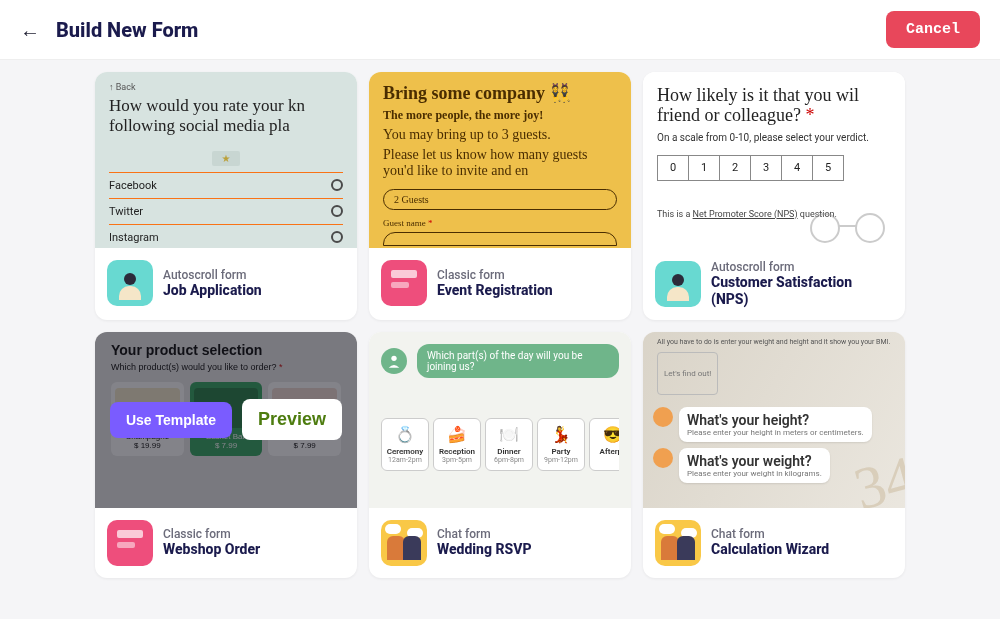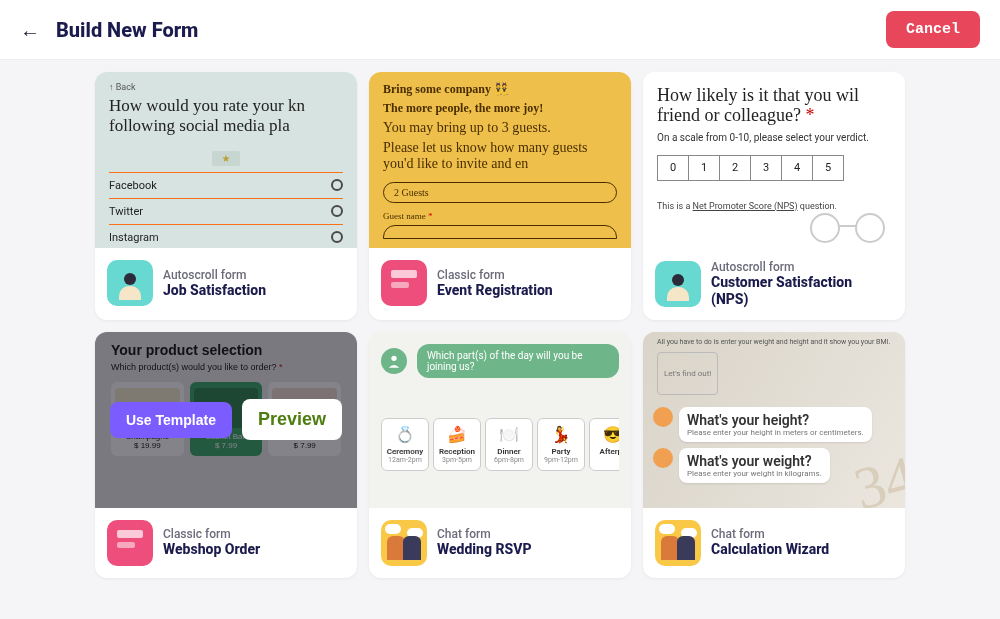--- a/index.html
+++ b/index.html
@@ -60,37 +60,37 @@
   .pv-job { background: #d7e3e0; padding: 10px 14px 0; color: #222; }
   .pv-job .back { font-size: 9px; color: #555; }
   .pv-job .q { font-family: Georgia, serif; font-size: 17px; line-height: 1.2; margin-top: 4px; }
   .pv-job .star-row { text-align: center; margin: 10px 0 6px; }
   .pv-job .star-box { display:inline-block; background:#c8d6d2; padding:2px 10px; border-radius:2px; font-size:10px; color:#bba03a; }
   .pv-job .row { display:flex; justify-content:space-between; align-items:center; padding:6px 0; border-top:1px solid #f97316; font-size:11px; }
   .pv-job .radio { width:12px; height:12px; border:2px solid #4a4a4a; border-radius:50%; }
 
   
   .pv-event { background: #eec04b; padding: 10px 14px 0; color: #4a2d00; font-family: Georgia, serif; position:relative; }
-  .pv-event .h1 { font-size: 12px; font-weight: bold; }
+  .pv-event .h1 { font-size: 18px; font-weight: bold; }
   .pv-event .h2 { font-size: 12px; margin-top: 4px; font-weight: bold; }
   .pv-event .sm { font-size: 14px; margin-top: 4px; }
   .pv-event .pill { border:1.5px solid #4a2d00; border-radius: 14px; padding: 4px 10px; font-size: 10px; margin-top: 10px; background: rgba(238,192,75,0.5);}
   .pv-event .lbl { font-size: 9px; margin-top: 8px; }
   .pv-event .ast { color: #c00; }
   .pv-event .line { border-bottom: 1.5px solid #4a2d00; border-radius: 12px 12px 0 0; border-left:1.5px solid #4a2d00; border-right:1.5px solid #4a2d00; border-top:1.5px solid #4a2d00; height: 14px; margin-top: 4px; }
 
   
   .pv-nps { background: #fff; padding: 14px 14px 0; color: #222; position:relative; }
   .pv-nps .q { font-family: Georgia, serif; font-size: 18px; line-height: 1.1; }
   .pv-nps .ast { color: #c00; }
   .pv-nps .sm { font-size: 10px; margin-top: 6px; color: #333; }
   .pv-nps .scale { display:flex; margin-top: 12px; }
   .pv-nps .cell { width: 32px; height: 26px; border:1px solid #888; display:flex; align-items:center; justify-content:center; font-size:11px; margin-left:-1px; }
   .pv-nps .cell:first-child { margin-left:0; }
-  .pv-nps .note { font-size: 9px; margin-top: 20px; color:#444; }
+  .pv-nps .note { font-size: 9px; margin-top: 28px; color:#444; }
   .pv-nps .note u { text-decoration: underline; }
   .pv-nps .glasses { position:absolute; right:0; bottom:0; width:110px; height:40px; opacity:0.5; }
 
   
   .pv-shop { background: #e8e8e8; padding: 10px 16px 0; font-family: sans-serif; position:relative; }
   .pv-shop .dim { position:absolute; inset:0; background: rgba(30,30,40,0.55); display:flex; align-items:center; justify-content:center; gap:10px; }
   .btn-use { background:#7a5cff; color:#fff; border:none; padding:10px 16px; border-radius:8px; font-weight:700; font-size:14px; cursor:pointer; }
   .btn-prev { background:#fff; color:#4d7c0f; border:none; padding:10px 16px; border-radius:8px; font-weight:700; font-size:18px; cursor:pointer; }
   .pv-shop .h { font-size: 14px; font-weight: 600; }
   .pv-shop .sub { font-size: 9px; margin-top: 4px; }
@@ -176,21 +176,21 @@
             <span>Instagram</span>
             <span class="radio"></span>
           </div>
     </div>
     <div class="card-footer">
       <div class="icon-box ic-teal">
             <div class="ic-person"></div>
           </div>
       <div class="meta">
         <div class="tag">Autoscroll form</div>
-        <div class="name">Job Satisfaction</div>
+        <div class="name">Job Application</div>
       </div>
     </div>
   </div>
 
   <div class="card">
     <div class="preview pv-event">
       <div class="h1">Bring some company 👯</div>
       <div class="h2">The more people, the more joy!</div>
       <div class="sm">You may bring up to 3 guests.</div>
       <div class="sm">Please let us know how many guests you'd like to invite and en</div>

